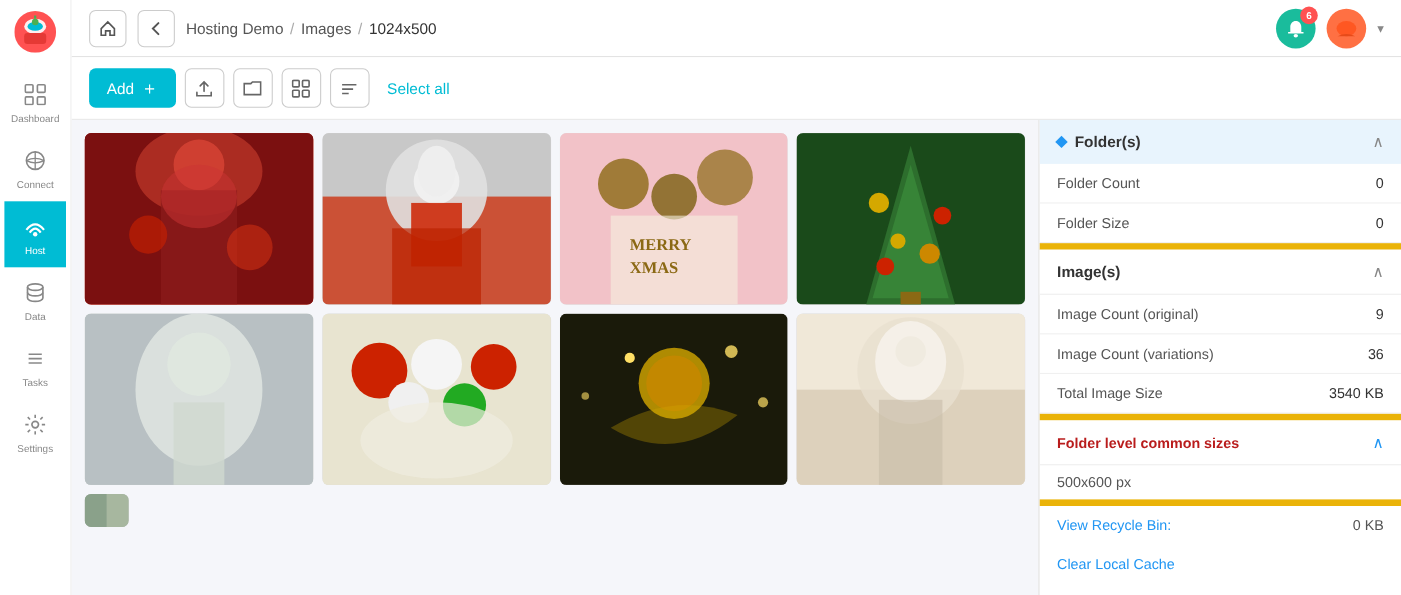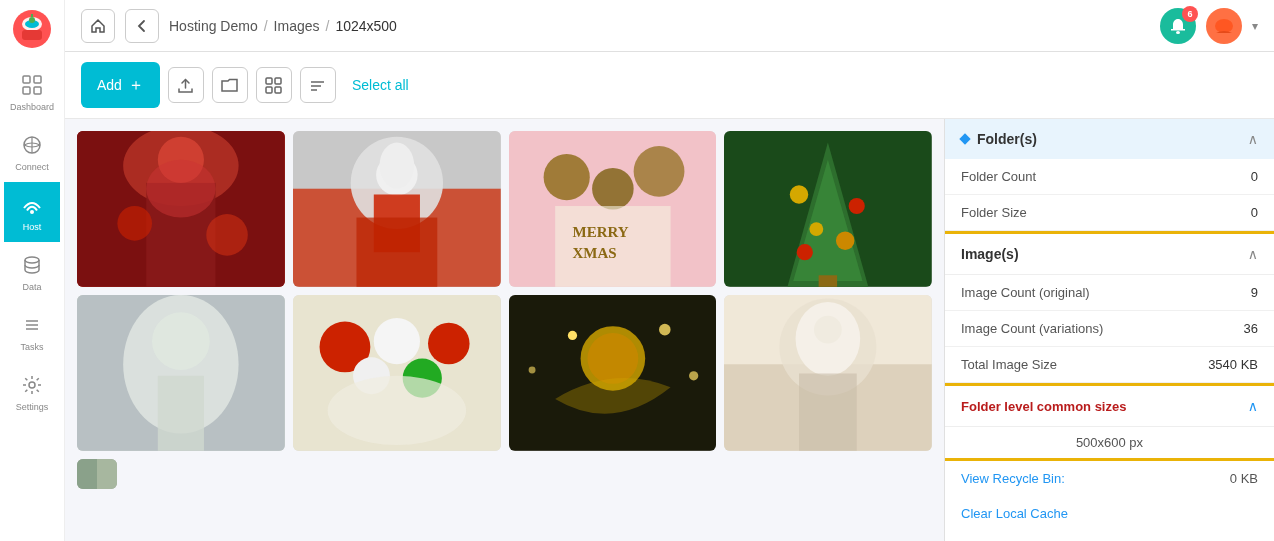--- a/index.html
+++ b/index.html
@@ -160,21 +160,21 @@
       flex: 1;
       background: transparent;
     }
     .search-icon { color: #aaa; font-size: 14px; }
     .add-btn {
       background: #00bcd4;
       color: white;
       border: none;
       border-radius: 6px;
       padding: 0 16px;
-      height: 46px;
+      height: 36px;
       cursor: pointer;
       font-size: 14px;
       font-weight: 500;
       display: flex;
       align-items: center;
       gap: 6px;
     }
     .icon-btn {
       width: 36px;
       height: 36px;
@@ -226,23 +226,22 @@
 
     
     .right-panel {
       width: 330px;
       background: #fff;
       border-left: 1px solid #e0e0e0;
       overflow-y: auto;
       flex-shrink: 0;
     }
     .panel-section {
-      border-bottom: 3px solid #eab308;
+      border-bottom: 6px solid #eab308;
       padding: 0;
-      text-align: center;
     }
     .panel-section-header {
       display: flex;
       align-items: center;
       justify-content: space-between;
       padding: 12px 16px;
       background: #e8f4fd;
       cursor: pointer;
     }
     .panel-section-header .title {

